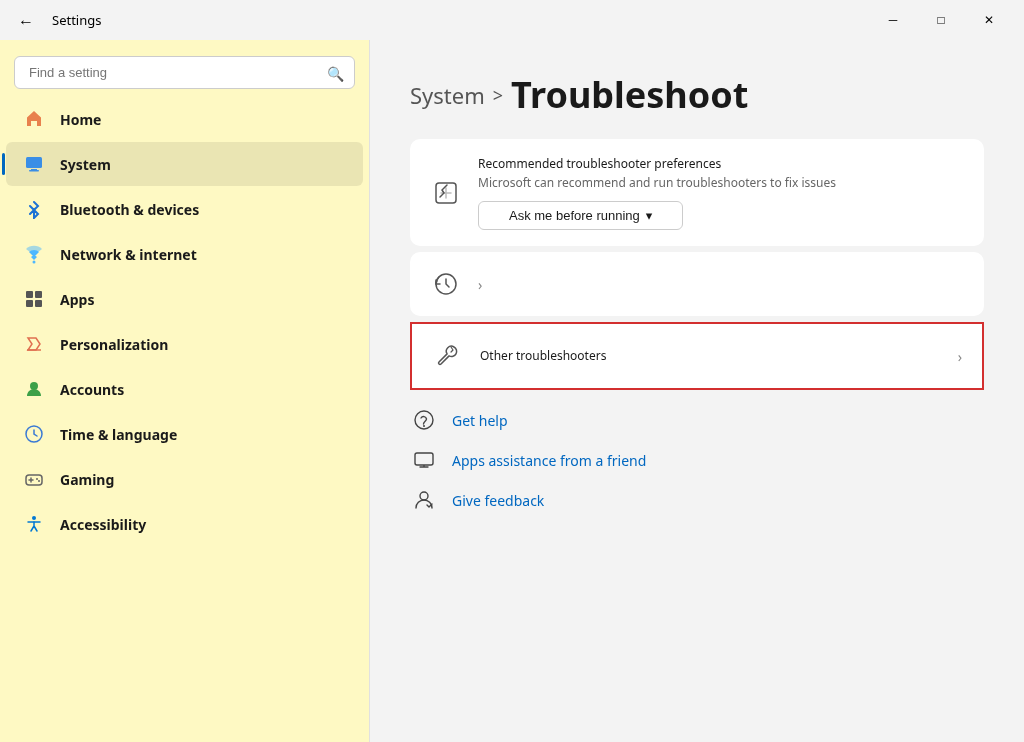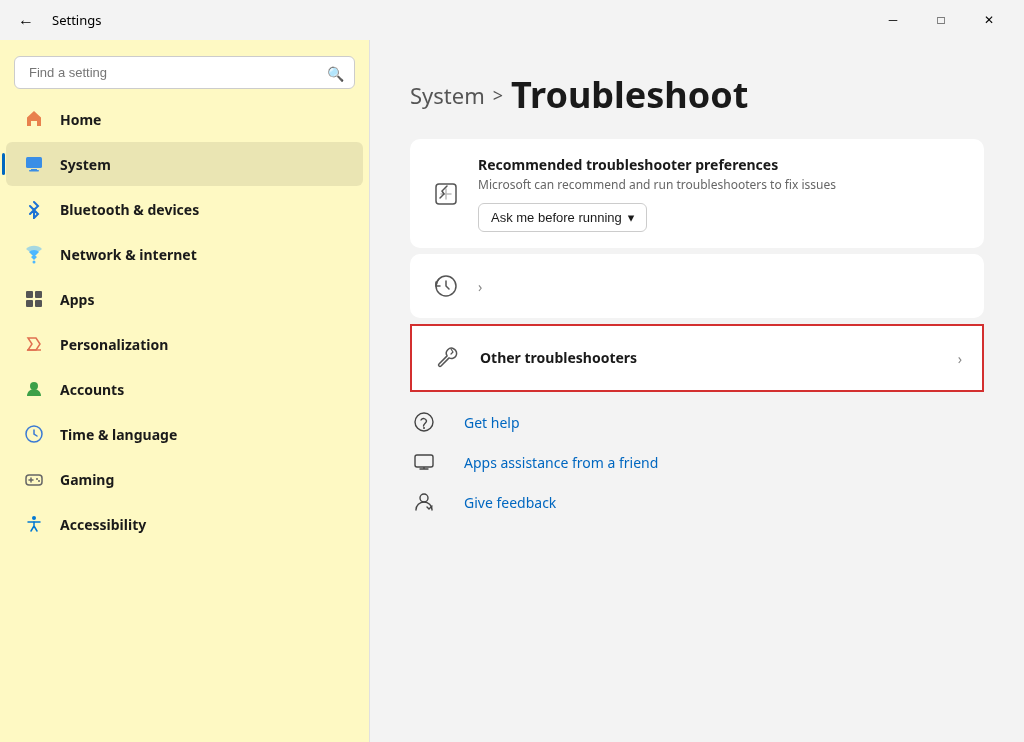--- a/index.html
+++ b/index.html
@@ -173,38 +173,38 @@
     .card-item:last-child { border-bottom: none; }
     .card-icon {
       width: 32px; height: 32px;
       display: flex; align-items: center; justify-content: center;
       font-size: 22px;
       color: #555;
       flex-shrink: 0;
     }
     .card-text { flex: 1; }
     .card-title {
-      font-size: 14px;
-      font-weight: 700;
+      font-size: 12px;
+      font-weight: 400;
       color: #1a1a1a;
       margin-bottom: 2px;
     }
     .card-sub {
       font-size: 12px;
       color: #666;
     }
     .card-chevron {
       color: #888;
       font-size: 14px;
     }
     .dropdown-btn {
       display: inline-flex;
       align-items: center;
       gap: 6px;
-      padding: 6px 12px;
+      padding: 6px 30px;
       border: 1px solid #ccc;
       border-radius: 6px;
       background: #fff;
       cursor: pointer;
       font-size: 13px;
       color: #1a1a1a;
       margin-top: 10px;
     }
 
     
@@ -221,21 +221,21 @@
     
     .help-links {
       margin-top: 16px;
       display: flex;
       flex-direction: column;
       gap: 12px;
     }
     .help-link-item {
       display: flex;
       align-items: center;
-      gap: 26px;
+      gap: 14px;
       cursor: pointer;
     }
     .help-link-icon {
       width: 28px; height: 28px;
       display: flex; align-items: center; justify-content: center;
       font-size: 18px;
       color: #444;
       flex-shrink: 0;
     }
     .help-link-text {

